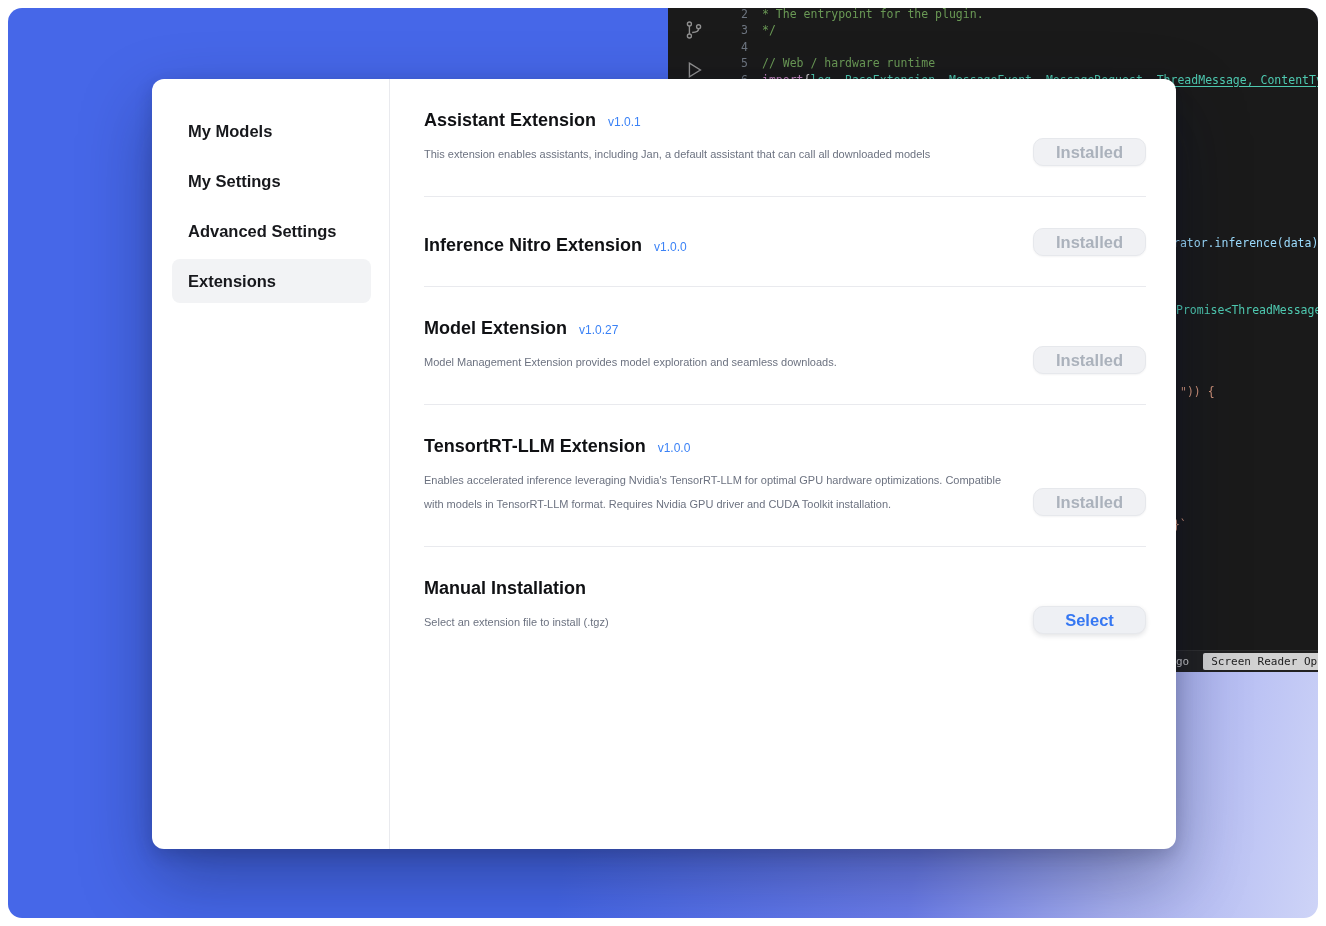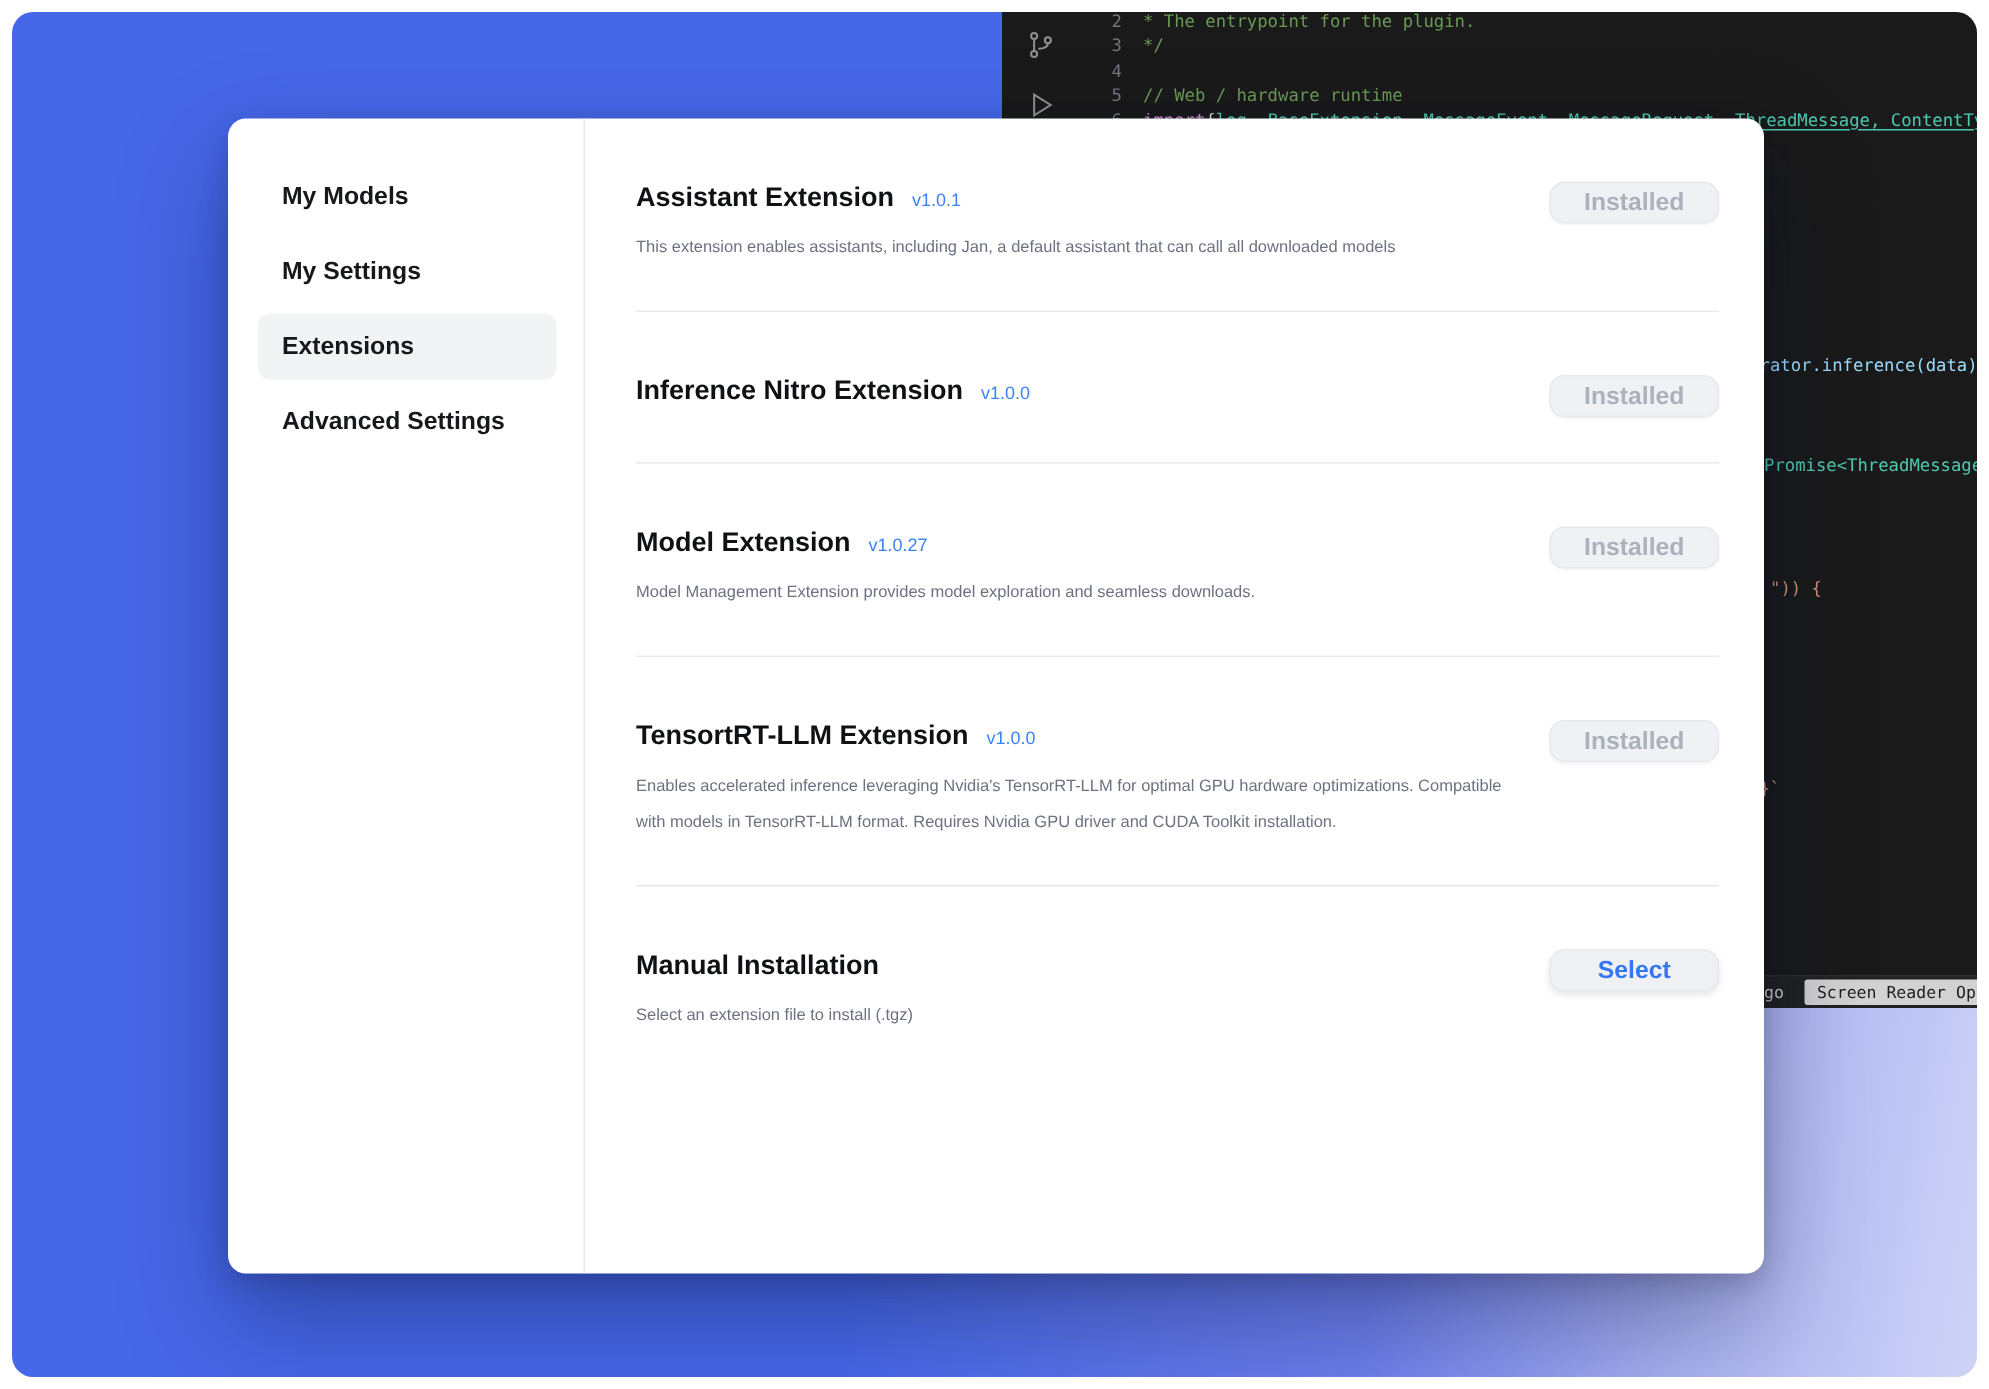--- a/index.html
+++ b/index.html
@@ -40,22 +40,22 @@
   
   .modal { position:absolute; left:144px; top:71px; width:1024px; height:770px;
            background:#ffffff; border-radius:12px; display:flex; overflow:hidden;
            box-shadow:0 30px 70px rgba(10,18,45,.35), 0 6px 18px rgba(10,18,45,.18); }
   .sidebar { width:238px; flex:0 0 238px; border-right:1px solid #e9eaee; padding:30px 18px 4px 20px; }
   .side-item { height:44px; display:flex; align-items:center; padding:0 16px; margin-bottom:6px;
                border-radius:8px; font-size:16.5px; font-weight:700; color:#17181c; cursor:pointer; }
   .side-item.active { background:#f2f3f5; }
 
   .content { flex:1; padding:0 30px 0 34px; overflow:hidden; }
-  .row { display:flex; justify-content:space-between; align-items:flex-start;
-         padding:42px 0 30px 0; border-bottom:1px solid #e9eaee; }
+  .row { display:flex; justify-content:space-between; align-items:flex-end;
+         padding:31px 0 30px 0; border-bottom:1px solid #e9eaee; }
   .row:last-child { border-bottom:none; }
   .x-head { display:flex; align-items:baseline; gap:12px; }
   .x-title { font-size:18px; font-weight:700; color:#101114; }
   .x-version { font-size:12px; color:#3b82f6; }
   .x-desc { margin-top:11px; font-size:11px; line-height:24px; color:#6c7280; max-width:578px; }
   .x-desc a { color:#3b82f6; text-decoration:none; cursor:pointer; }
   .btn { min-width:113px; height:28px; padding:0 20px; border-radius:10px; border:1px solid #e6e8ec;
          background:#f0f1f4; display:flex; align-items:center; justify-content:center;
          font-family:"Liberation Sans", sans-serif; font-size:16.5px; font-weight:600; margin-top:0; }
   .btn.installed { color:#abb2bc; box-shadow:0 1px 2px rgba(16,24,40,.05); cursor:default; }
@@ -122,25 +122,25 @@
 
   <div class="modal">
 
     <aside class="sidebar">
       <div class="side-item">
         <span>My Models</span>
       </div>
       <div class="side-item">
         <span>My Settings</span>
       </div>
+      <div class="side-item">
+        <span>Advanced Settings</span>
+      </div>
       <div class="side-item active">
         <span>Extensions</span>
-      </div>
-      <div class="side-item">
-        <span>Advanced Settings</span>
       </div>
     </aside>
 
     <main class="content">
 
       <div class="row">
         <div>
           <div class="x-head">
             <span class="x-title">Assistant Extension</span>
             <span class="x-version">v1.0.1</span>

